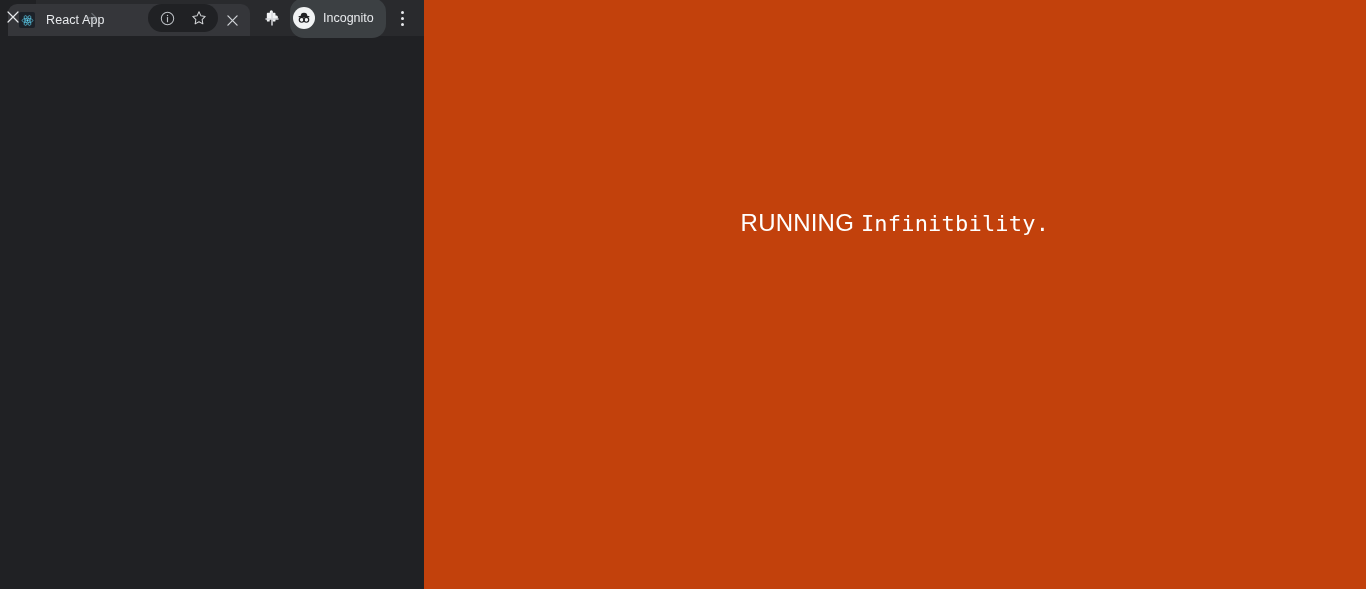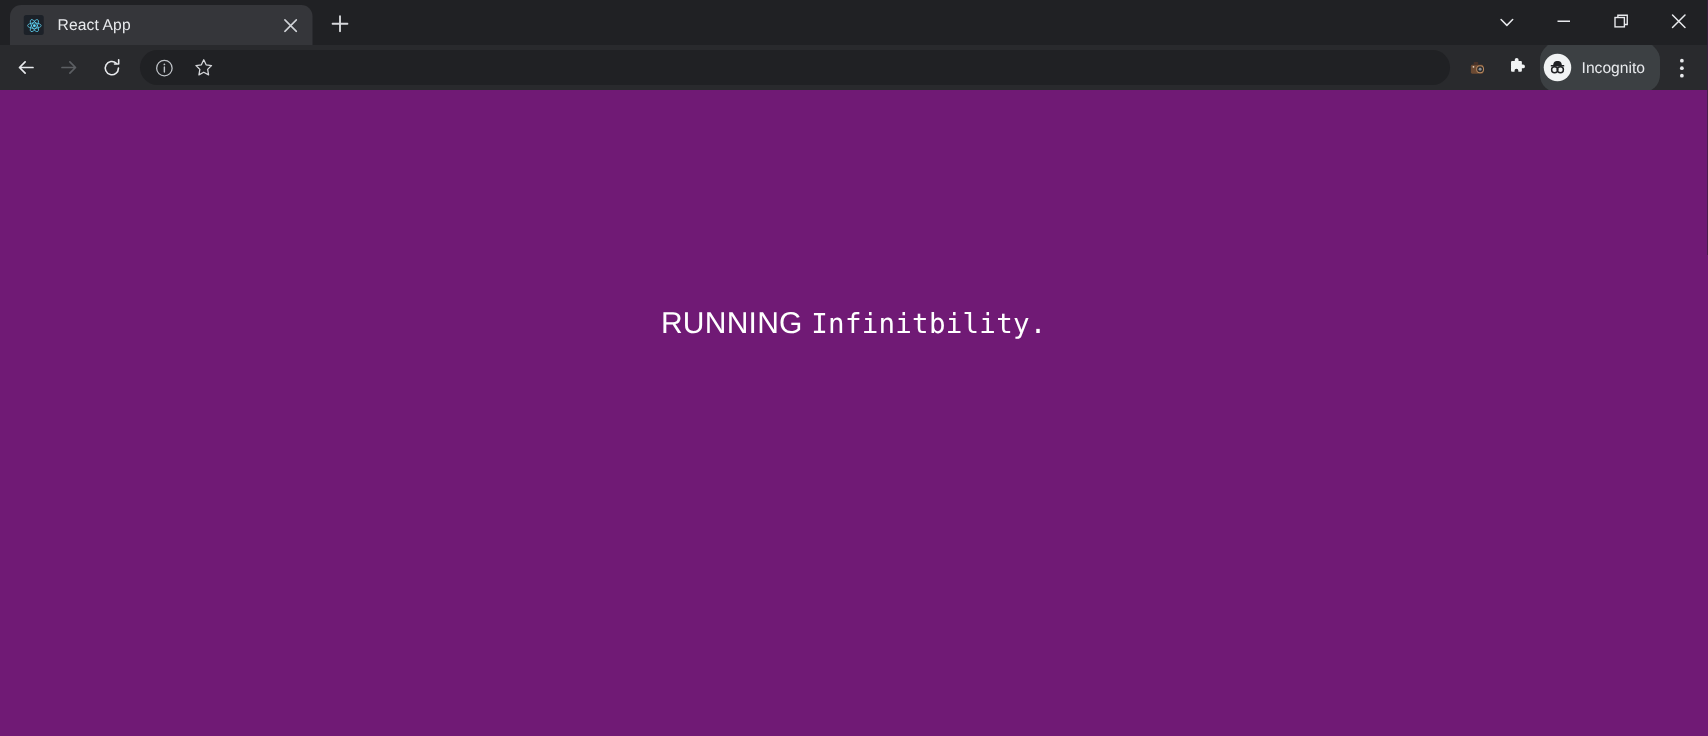--- a/index.html
+++ b/index.html
@@ -5,21 +5,21 @@
   * { margin:0; padding:0; box-sizing:border-box; }
   html, body {
     width:1366px; height:589px;
     overflow:hidden;
     background:#202124;
     font-family:"Liberation Sans", sans-serif;
     -webkit-font-smoothing:antialiased;
   }
 
   
-  .browser { width:1366px; height:589px; display:flex; flex-direction:column; background:#202124; }
+  .browser { width:1366px; height:589px; display:flex; flex-direction:row; background:#202124; }
 
   
   .tabstrip {
     height:36px; background:#202124;
     display:flex; align-items:flex-end; position:relative; flex:0 0 36px;
   }
   .tab {
     position:absolute; left:8px; bottom:0;
     width:242px; height:32px;
     background:#35363a;
@@ -113,21 +113,21 @@
 
   .menu-btn {
     width:30px; height:34px;
     display:flex; flex-direction:column; align-items:center; justify-content:center;
     gap:3px; flex:0 0 30px;
   }
   .menu-btn i { width:3px; height:3px; border-radius:50%; background:#e8eaed; display:block; }
 
   
   .viewport {
-    flex:1; background:#701a75;
+    flex:1; background:#c2410c;
     display:flex; align-items:center; justify-content:center;
     position:relative;
     overflow:hidden;
   }
   .app-message {
     font-size:24px;
     color:#ffffff;
     letter-spacing:.2px;
     white-space:nowrap;
     position:relative;

